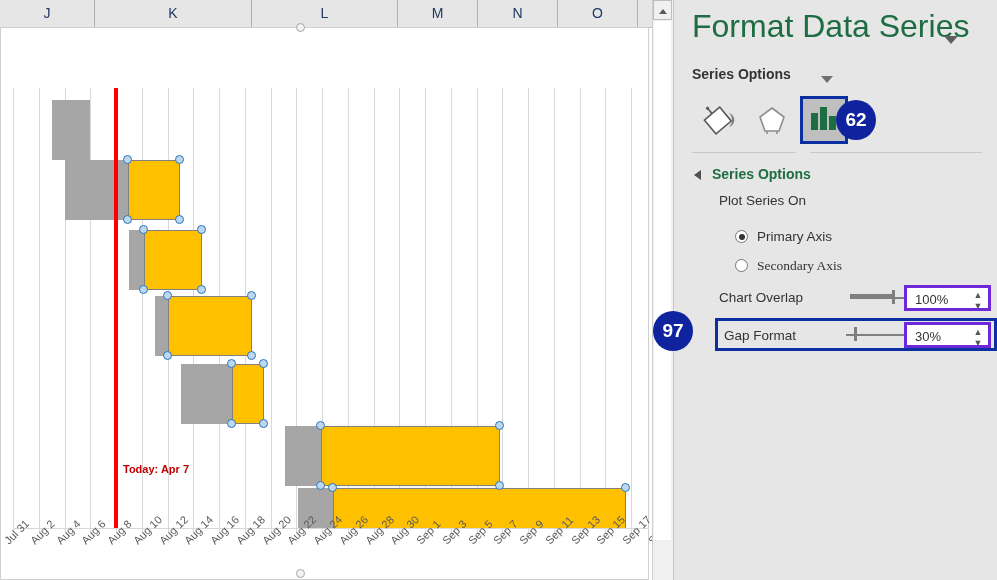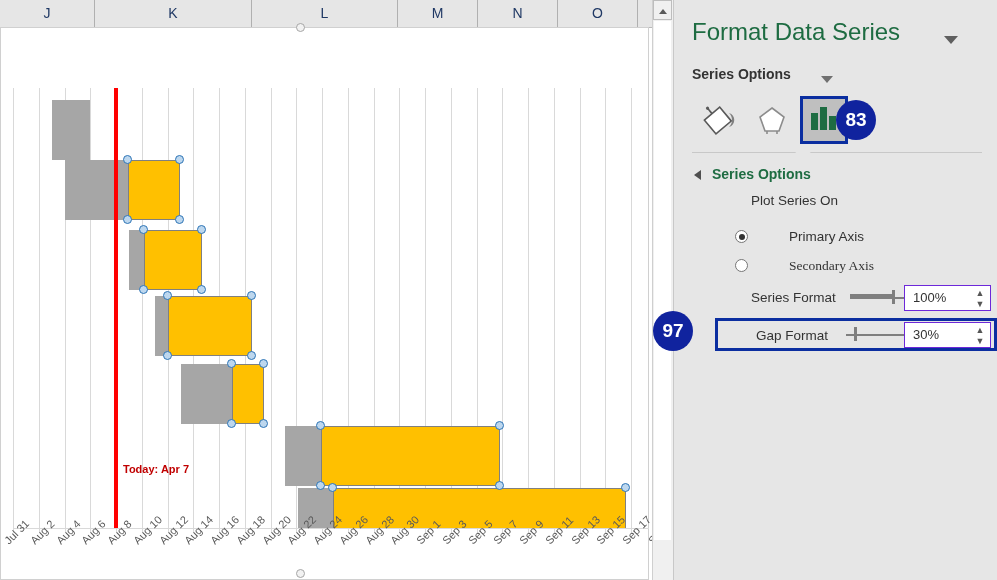--- a/index.html
+++ b/index.html
@@ -47,21 +47,21 @@
   .vscroll-up{position:absolute;left:0;top:0;width:19px;height:20px;
      background:#f0f0f0;border:1px solid #bdbdbd;box-sizing:border-box;}
   .vscroll-up:after{content:"";position:absolute;left:5px;top:8px;
      border-left:4px solid transparent;border-right:4px solid transparent;
      border-bottom:5px solid #5a5a5a;}
   .vscroll-thumb{position:absolute;left:1px;top:21px;width:17px;height:519px;background:#ffffff;}
 
   
   .pane{position:absolute;left:673px;top:0;width:324px;height:580px;
      background:#e6e6e6;border-left:1px solid #c8c8c8;}
-  .pane-title{position:absolute;left:18px;top:18px;font-size:24px;color:#1e6c42;}
+  .pane-title{position:absolute;left:18px;top:8px;font-size:32px;color:#1e6c42;}
   .pane-title-caret{position:absolute;left:944px;top:36px;width:0;height:0;
      border-left:7px solid transparent;border-right:7px solid transparent;
      border-top:8px solid #5f5f5f;}
   .pane-sub{position:absolute;left:18px;top:66px;font-size:14px;font-weight:bold;color:#333;}
   .pane-sub-caret{position:absolute;left:129px;top:10px;width:0;height:0;
      border-left:6px solid transparent;border-right:6px solid transparent;
      border-top:7px solid #707070;}
 
   .tabrow{position:absolute;left:0;top:96px;width:324px;height:50px;}
   .tabicon{position:absolute;top:0;width:48px;height:48px;}
@@ -69,30 +69,30 @@
   .tab-pointer{position:absolute;left:120px;top:146px;width:0;height:0;
      border-left:9px solid transparent;border-right:9px solid transparent;
      border-bottom:8px solid #e6e6e6;z-index:3;}
   .divider{position:absolute;left:18px;top:152px;width:290px;height:1px;background:#c8c8c8;}
 
   .sec-title{position:absolute;left:38px;top:166px;font-size:14px;font-weight:bold;color:#1e6c42;}
   .sec-caret{position:absolute;left:20px;top:170px;width:0;height:0;
      border-top:5px solid transparent;border-bottom:5px solid transparent;
      border-right:7px solid #4f4f4f;}
 
-  .lbl{position:absolute;font-size:13.5px;color:#333;margin-left:32px;}
+  .lbl{position:absolute;font-size:13.5px;color:#333;}
   .radio{position:absolute;width:13px;height:13px;border-radius:50%;
      border:1px solid #767676;background:#fff;box-sizing:border-box;}
   .radio.on:after{content:"";position:absolute;left:2.5px;top:2.5px;
      width:6px;height:6px;border-radius:50%;background:#333;}
 
   .slider-track{position:absolute;height:2px;background:#7f7f7f;}
   .slider-knob{position:absolute;background:#7f7f7f;}
 
-  .spin{position:absolute;height:26px;background:#fff;border:1px solid #6d28d9;
+  .spin{position:absolute;height:26px;background:#fff;border:3px solid #6d28d9;
      box-sizing:border-box;}
   .spin-val{position:absolute;left:8px;top:4px;font-size:13px;color:#333;}
   .spin-arrows{position:absolute;right:5px;top:2px;width:10px;height:22px;color:#555;
      font-size:9px;line-height:11px;text-align:center;}
   .hl-box{position:absolute;border:3px solid #0b2ea0;box-sizing:border-box;}
 
   .badge{position:absolute;border-radius:50%;background:#10239e;color:#fff;
      font-size:19px;font-weight:bold;text-align:center;z-index:6;}
 </style>
 </head>
@@ -292,21 +292,21 @@
     <div class="sec-title">Series Options</div>
 
     <div class="lbl" style="left:45px;top:193px;">Plot Series On</div>
 
     <div class="radio on" style="left:61px;top:230px;"></div>
     <div class="lbl" style="left:83px;top:229px;">Primary Axis</div>
 
     <div class="radio" style="left:61px;top:259px;"></div>
     <div class="lbl" style="left:83px;top:258px;font-family:Liberation Serif, serif;">Secondary Axis</div>
 
-    <div class="lbl" style="left:45px;top:290px;">Series Format</div>
+    <div class="lbl" style="left:45px;top:290px;">Chart Overlap</div>
     <div class="slider-track" style="left:176px;top:297px;width:56px;"></div>
     <div class="slider-knob" style="left:176px;top:294px;width:44px;height:5px;"></div>
     <div class="slider-knob" style="left:218px;top:290px;width:3px;height:14px;"></div>
     <div class="spin" style="left:230px;top:285px;width:87px;">
       <span class="spin-val">100%</span>
       <span class="spin-arrows">▲<br>▼</span>
     </div>
 
     <div class="hl-box" style="left:41px;top:318px;width:282px;height:33px;"></div>
     <div class="lbl" style="left:50px;top:328px;">Gap Format</div>
@@ -314,17 +314,17 @@
     <div class="slider-knob" style="left:180px;top:327px;width:3px;height:14px;"></div>
     <div class="spin" style="left:230px;top:322px;width:87px;">
       <span class="spin-val">30%</span>
       <span class="spin-arrows">▲<br>▼</span>
     </div>
   </div>
 
   <div class="pane-title-caret"></div>
 
   <div id="badges">
-      <div class="badge" style="left: 836px; top: 100px; width: 40px; height: 40px; line-height: 40px;">83</div>
+      <div class="badge" style="left: 836px; top: 100px; width: 40px; height: 40px; line-height: 40px;">62</div>
       <div class="badge" style="left: 653px; top: 311px; width: 40px; height: 40px; line-height: 40px;">97</div>
     </div>
 
 </div>
 
 </body></html>

